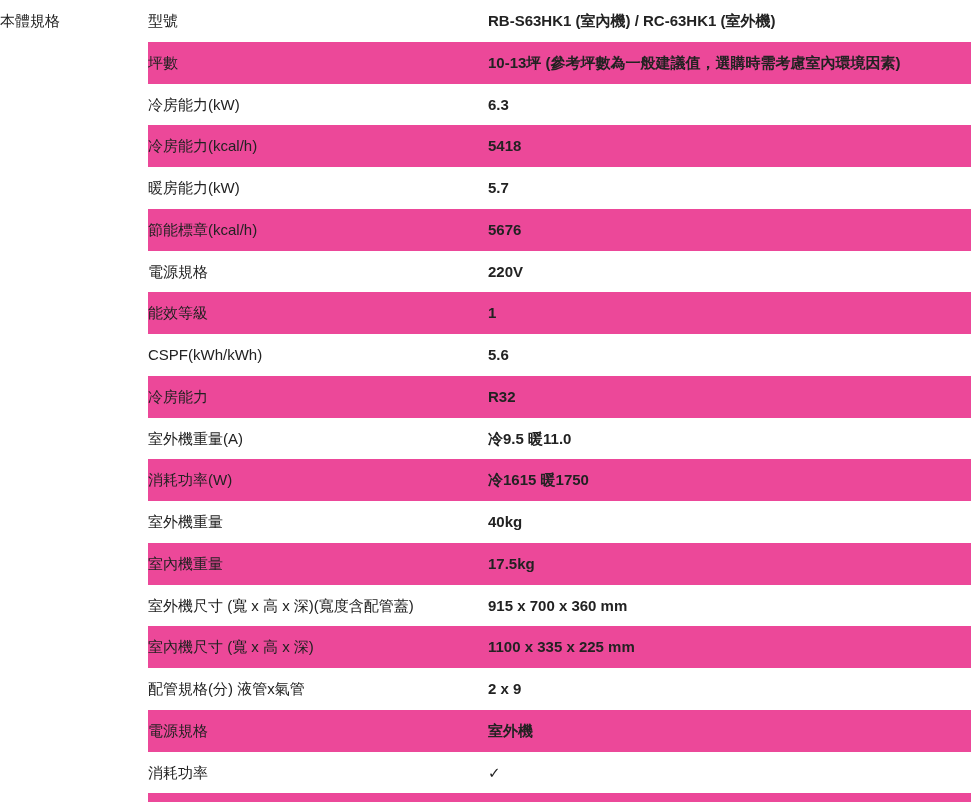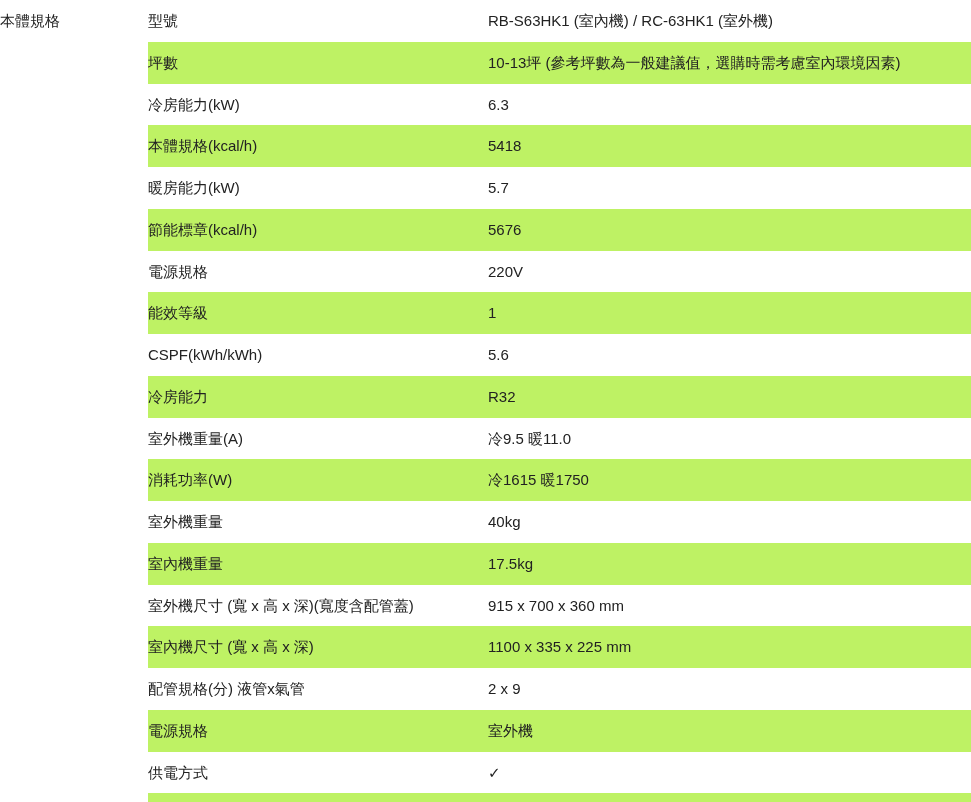--- a/index.html
+++ b/index.html
@@ -34,23 +34,24 @@
     padding-left: 30px;
     color: #222222;
   }
   td.col-label {
     width: 340px;
     padding-left: 10px;
   }
   td.col-value {
     width: 483px;
     padding-left: 13px;
+    font-weight: bold;
   }
   tr.row-alt td {
-    background: #bef264;
+    background: #ec4899;
   }
   tr.row-plain td {
     background: #ffffff;
   }
   .check-mark {
     font-size: 15px;
     color: #222222;
   }
 </style>
 </head>
@@ -65,21 +66,21 @@
     </tr>
     <tr class="row-alt">
       <td class="col-label">坪數</td>
       <td class="col-value">10-13坪 (參考坪數為一般建議值，選購時需考慮室內環境因素)</td>
     </tr>
     <tr class="row-plain">
       <td class="col-label">冷房能力(kW)</td>
       <td class="col-value">6.3</td>
     </tr>
     <tr class="row-alt">
-      <td class="col-label">本體規格(kcal/h)</td>
+      <td class="col-label">冷房能力(kcal/h)</td>
       <td class="col-value">5418</td>
     </tr>
     <tr class="row-plain">
       <td class="col-label">暖房能力(kW)</td>
       <td class="col-value">5.7</td>
     </tr>
     <tr class="row-alt">
       <td class="col-label">節能標章(kcal/h)</td>
       <td class="col-value">5676</td>
     </tr>
@@ -125,21 +126,21 @@
     </tr>
     <tr class="row-plain">
       <td class="col-label">配管規格(分) 液管x氣管</td>
       <td class="col-value">2 x 9</td>
     </tr>
     <tr class="row-alt">
       <td class="col-label">電源規格</td>
       <td class="col-value">室外機</td>
     </tr>
     <tr class="row-plain">
-      <td class="col-label">供電方式</td>
+      <td class="col-label">消耗功率</td>
       <td class="col-value check-mark">✓</td>
     </tr>
     <tr class="row-alt">
       <td class="col-label">保固</td>
       <td class="col-value">最新保固內容與活動請參照最新公告與保固資訊頁。</td>
     </tr>
   </tbody>
 </table>
 
 </body></html>

